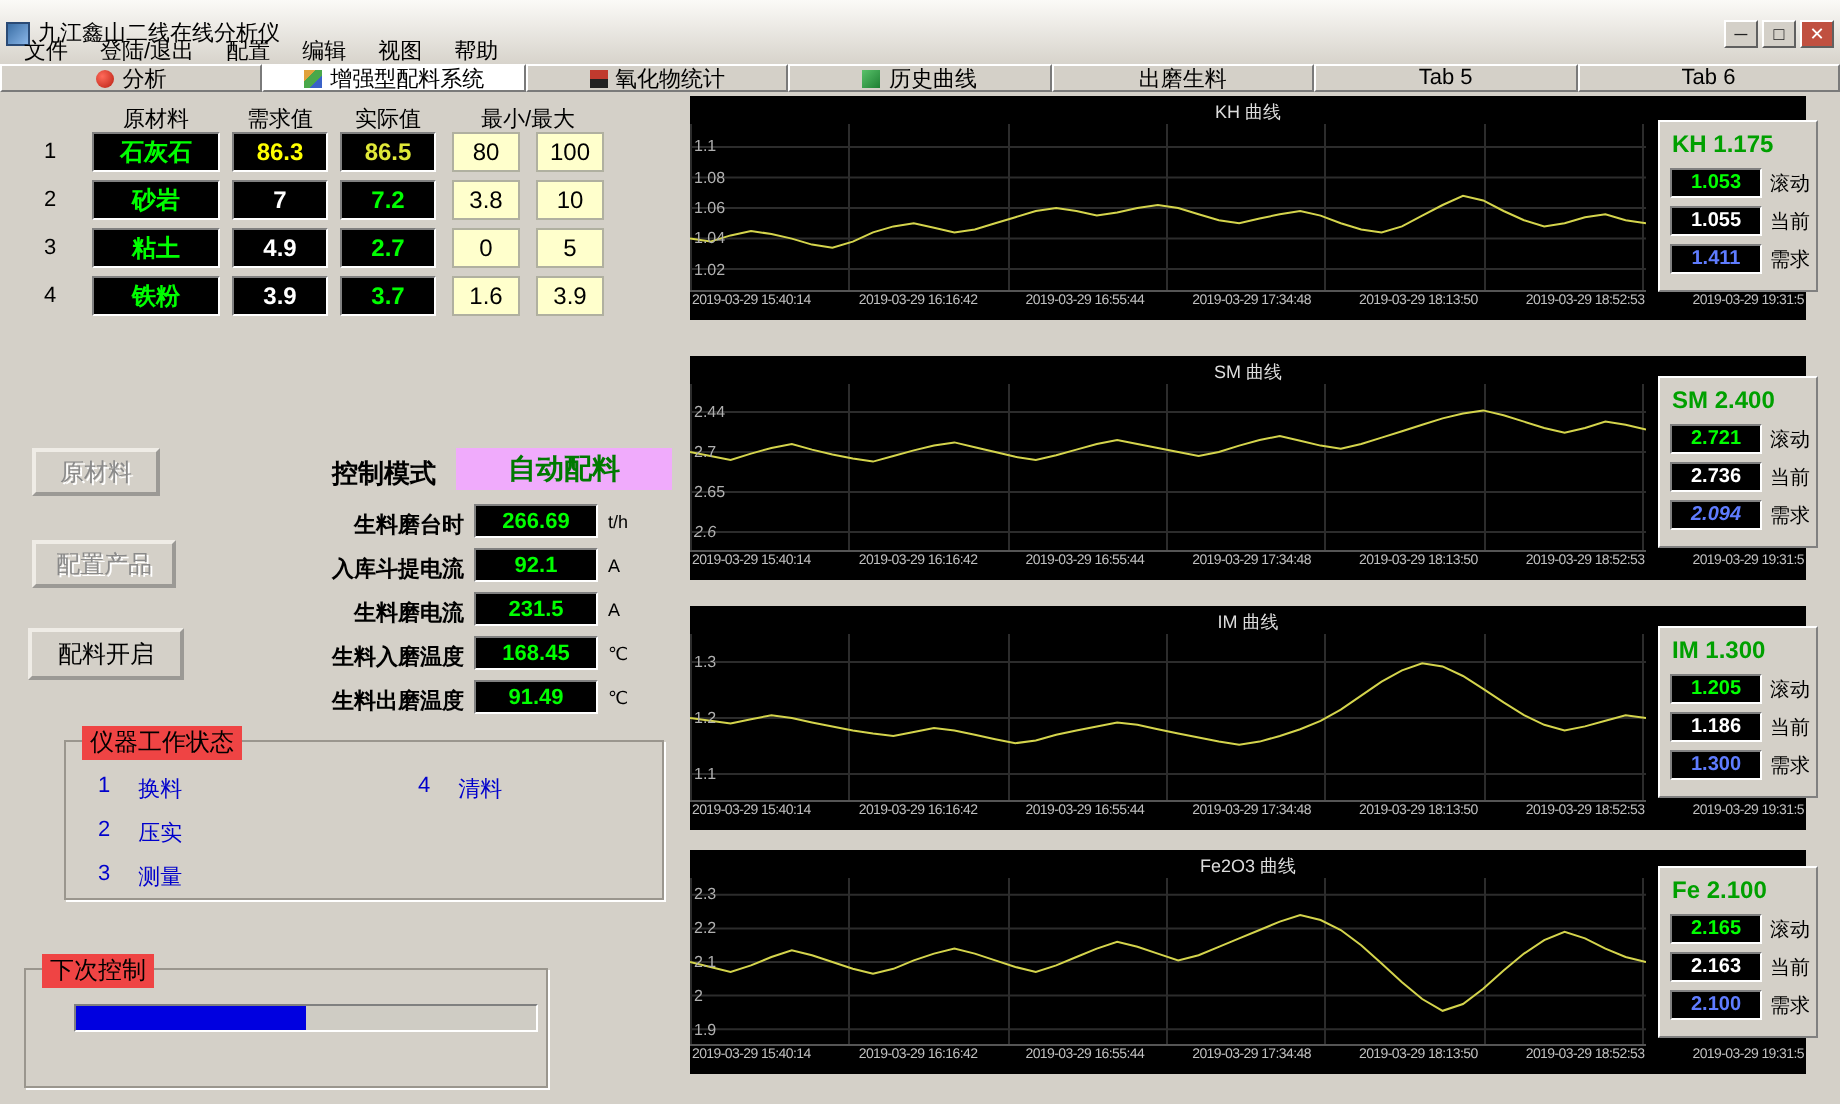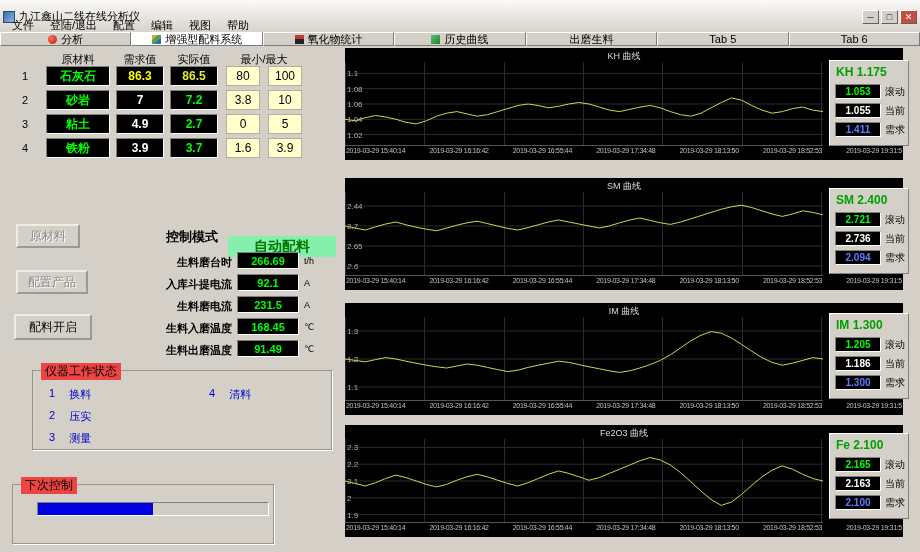--- a/index.html
+++ b/index.html
@@ -38,21 +38,21 @@
   .minmax-cell{position:absolute;top:0;height:20px;background:#ffffcc;border:1px solid #b0b0a0;display:flex;align-items:center;justify-content:center;font-size:12px;}
   .mat-min{left:226px;width:34px;}
   .mat-max{left:268px;width:34px;}
 
   
   .btn{position:absolute;background:#d4d0c8;border:2px outset #efece6;font-size:12px;display:flex;align-items:center;justify-content:center;cursor:pointer;}
   .btn.disabled{color:#8a8a8a;text-shadow:1px 1px 0 #fff;}
 
   
   .mode-label{position:absolute;left:166px;top:228px;font-size:13px;font-weight:bold;}
-  .mode-box{position:absolute;left:228px;top:224px;width:108px;height:21px;background:#86efac;color:#007a00;font-size:14px;font-weight:bold;display:flex;align-items:center;justify-content:center;margin-top:12px;}
+  .mode-box{position:absolute;left:228px;top:224px;width:108px;height:21px;background:#f0abfc;color:#007a00;font-size:14px;font-weight:bold;display:flex;align-items:center;justify-content:center;}
   .param-row{position:absolute;left:0;width:345px;height:18px;}
   .plabel{position:absolute;left:105px;width:127px;text-align:right;font-size:11px;font-weight:bold;top:3px;}
   .pvalue{position:absolute;left:237px;width:62px;height:17px;background:#000;border:1px solid;border-color:#808080 #fff #fff #808080;color:#00ff00;font-size:11px;font-weight:bold;display:flex;align-items:center;justify-content:center;}
   .punit{position:absolute;left:304px;top:4px;font-size:9px;}
 
   
   .groupbox{position:absolute;border:1px solid #9a968e;box-shadow:1px 1px 0 #fff;}
   .gb-legend{position:absolute;top:-8px;left:8px;background:#ef4444;padding:0 4px;font-size:12px;}
   .st-item{position:absolute;display:flex;gap:14px;font-size:11px;color:#0000cc;}
   .pbar{position:absolute;left:24px;top:17px;width:232px;height:14px;border:1px solid;border-color:#808080 #fff #fff #808080;background:#cfccc4;overflow:hidden;}
@@ -383,21 +383,21 @@
   <div class="panel-title">SM 2.400</div>
   <div class="panel-row">
     <div class="pv" style="color: rgb(0, 255, 0);">2.721</div>
     <span class="pl">滚动</span>
   </div>
   <div class="panel-row">
     <div class="pv" style="color: rgb(255, 255, 255);">2.736</div>
     <span class="pl">当前</span>
   </div>
   <div class="panel-row">
-    <div class="pv" style="color: rgb(95, 124, 255);">2.094</div>
+    <div class="pv" style="color: rgb(95, 124, 255); font-style: italic;">2.094</div>
     <span class="pl">需求</span>
   </div>
 </div>
 <div class="panel" style="top:313px">
   <div class="panel-title">IM 1.300</div>
   <div class="panel-row">
     <div class="pv" style="color: rgb(0, 255, 0);">1.205</div>
     <span class="pl">滚动</span>
   </div>
   <div class="panel-row">

